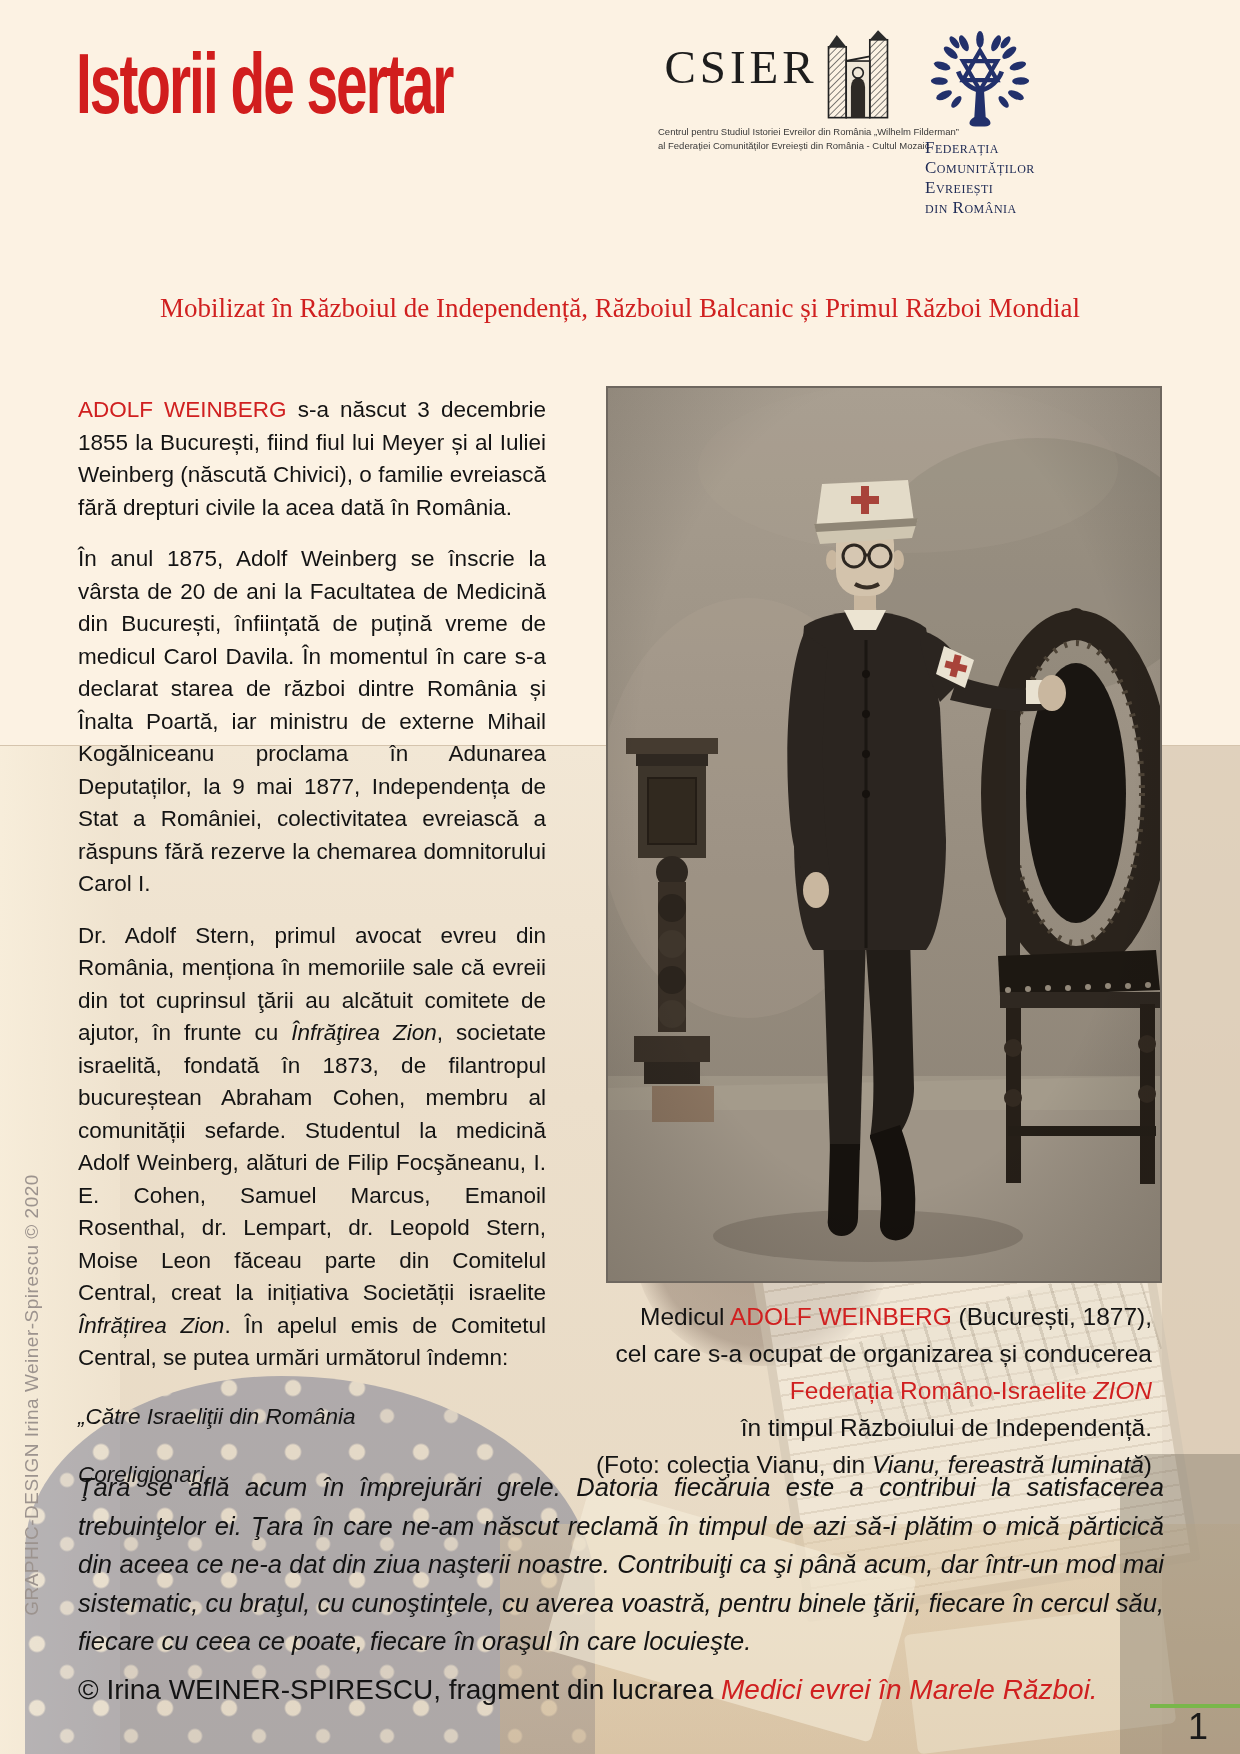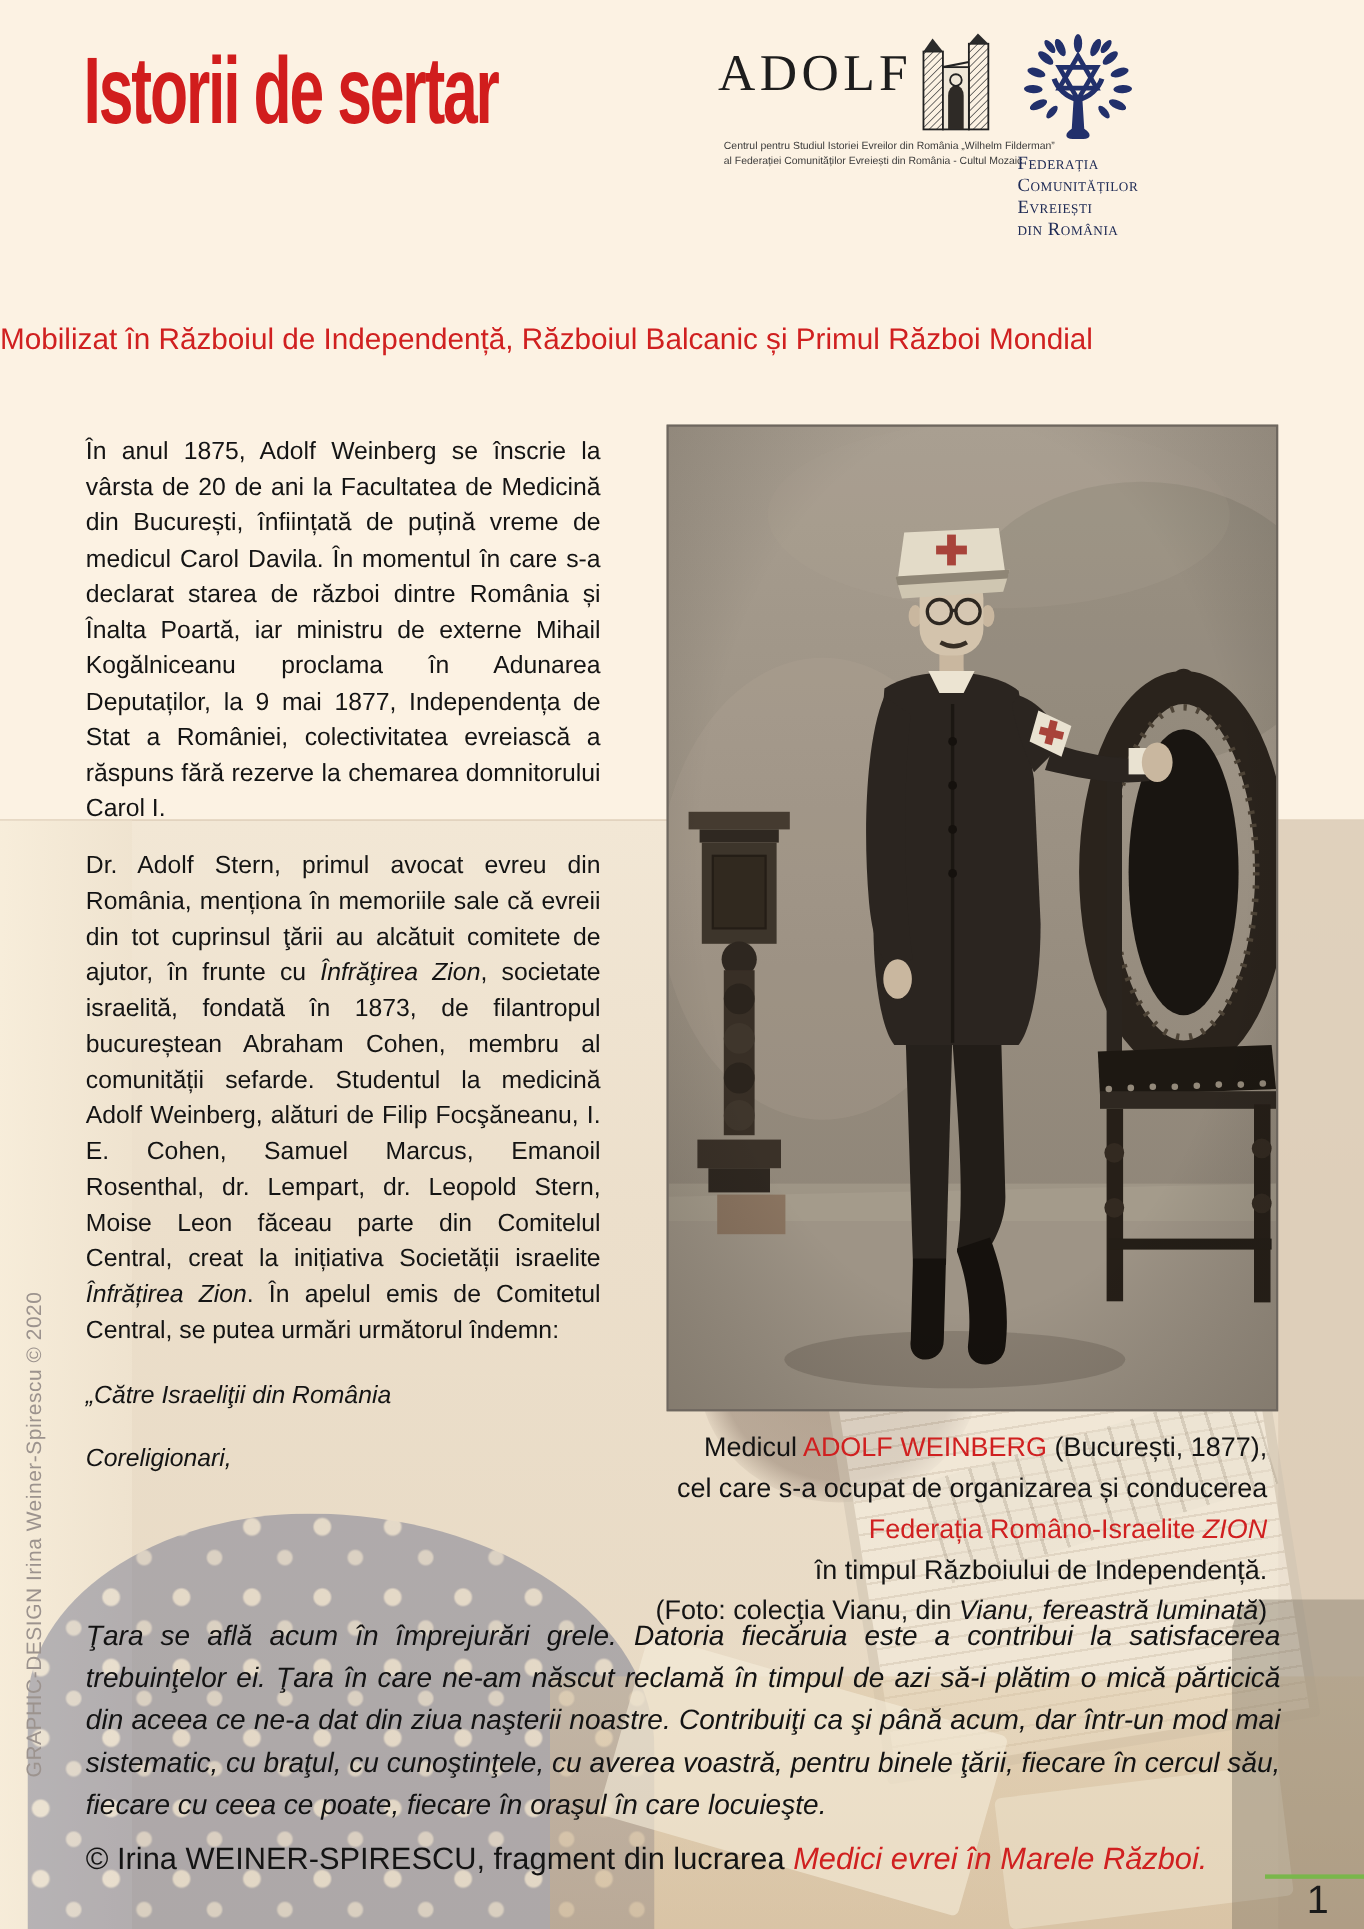--- a/index.html
+++ b/index.html
@@ -39,21 +39,21 @@
                  color:#1d1d1d;line-height:78px;font-weight:normal;}
   .csier-cap{font-size:9.5px;line-height:11.5px;color:#3a3a3a;margin-top:2px;white-space:nowrap;}
   .fed{left:925px;top:30px;display:flex;align-items:center;flex-direction:column;}
   .fed-text{font-family:"Liberation Serif","DejaVu Serif",serif;font-variant:small-caps;
             font-size:17px;line-height:20px;color:#202c56;letter-spacing:.5px;}
 
   
   .headline{left:0;right:0;top:150px;text-align:center;color:#3e3a3b;font-weight:bold;}
   .headline .hl{display:inline-block;transform:scaleX(.72);transform-origin:center;
                 font-size:70px;line-height:72px;letter-spacing:-1px;white-space:nowrap;}
-  .subtitle{left:0;right:0;top:293px;font-size:27px;color:#d02020;}
+  .subtitle{left:0;right:0;top:293px;text-align:center;font-size:27px;color:#d02020;font-family:Liberation Serif, serif;}
 
   
   .col{left:78px;top:394px;width:468px;font-size:22.5px;line-height:32.5px;text-align:justify;color:#141414;}
   .col p{margin:0 0 19px 0;}
   .col p.appeal{font-style:italic;text-align:left;margin:26px 0 0 0;}
 
   
   .photo{left:606px;top:386px;width:556px;height:897px;border:2px solid #6e675f;box-sizing:border-box;background:#9a9184;}
   .photo svg{display:block;width:100%;height:100%;}
 
@@ -86,21 +86,21 @@
     <div class="bgw-desk"></div>
     <div class="bgw-papers1"></div>
     <div class="bgw-papers2"></div>
     <div class="bgw-corner"></div>
   </div>
 
   <div class="layer mast-title">Istorii de sertar</div>
 
   <div class="layer csier">
     <div class="csier-row">
-      <span class="csier-acronym">ADOLF</span>
+      <span class="csier-acronym">CSIER</span>
       <span>
         <svg width="72" height="92" viewBox="0 0 60 78">
           <defs>
             <pattern id="hat" width="4" height="4" patternUnits="userSpaceOnUse" patternTransform="rotate(45)">
               <line x1="0" y1="0" x2="0" y2="4" stroke="#3b3b3b" stroke-width="1.1"></line>
             </pattern>
           </defs>
           <rect x="5" y="16" width="15" height="60" fill="url(#hat)" stroke="#222" stroke-width="1.4"></rect>
           <rect x="40" y="10" width="15" height="66" fill="url(#hat)" stroke="#222" stroke-width="1.4"></rect>
           <path d="M5,16 L12,6 L20,16 Z" fill="#2b2b2b"></path>
@@ -149,20 +149,21 @@
       <div>Federația</div>
       <div>Comunităților</div>
       <div>Evreiești</div>
       <div>din România</div>
     </span>
   </div>
 
   <div class="layer subtitle">Mobilizat în Războiul de Independență, Războiul Balcanic și Primul Război Mondial</div>
 
   <div class="layer col">
+    <p><span style="color: rgb(208, 32, 32);">ADOLF WEINBERG</span><span> s-a născut 3 decembrie 1855 la București, fiind fiul lui Meyer și al Iuliei Weinberg (născută Chivici), o familie evreiască fără drepturi civile la acea dată în România.</span></p>
     <p><span>În anul 1875, Adolf Weinberg se înscrie la vârsta de 20 de ani la Facultatea de Medicină din București, înființată de puțină vreme de medicul Carol Davila. În momentul în care s-a declarat starea de război dintre România și Înalta Poartă, iar ministru de externe Mihail Kogălniceanu proclama în Adunarea Deputaților, la 9 mai 1877, Independența de Stat a României, colectivitatea evreiască a răspuns fără rezerve la chemarea domnitorului Carol I.</span></p>
     <p><span>Dr. Adolf Stern, primul avocat evreu din România, menționa în memoriile sale că evreii din tot cuprinsul ţării au alcătuit comitete de ajutor, în frunte cu </span><span style="font-style: italic;">Înfrăţirea Zion</span><span>, societate israelită, fondată în 1873, de filantropul bucureștean Abraham Cohen, membru al comunității sefarde. Studentul la medicină Adolf Weinberg, alături de Filip Focşăneanu, I. E. Cohen, Samuel Marcus, Emanoil Rosenthal, dr. Lempart, dr. Leopold Stern, Moise Leon făceau parte din Comitelul Central, creat la inițiativa Societății israelite </span><span style="font-style: italic;">Înfrățirea Zion</span><span>. În apelul emis de Comitetul Central, se putea urmări următorul îndemn:</span></p>
     <p class="appeal">„Către Israeliţii din România</p>
     <p class="appeal">Coreligionari,</p>
   </div>
 
   <div class="layer photo">
     <svg viewBox="0 0 552 893" preserveAspectRatio="none">
       <defs>
         <linearGradient id="pg" x1="0" y1="0" x2="0" y2="1">

